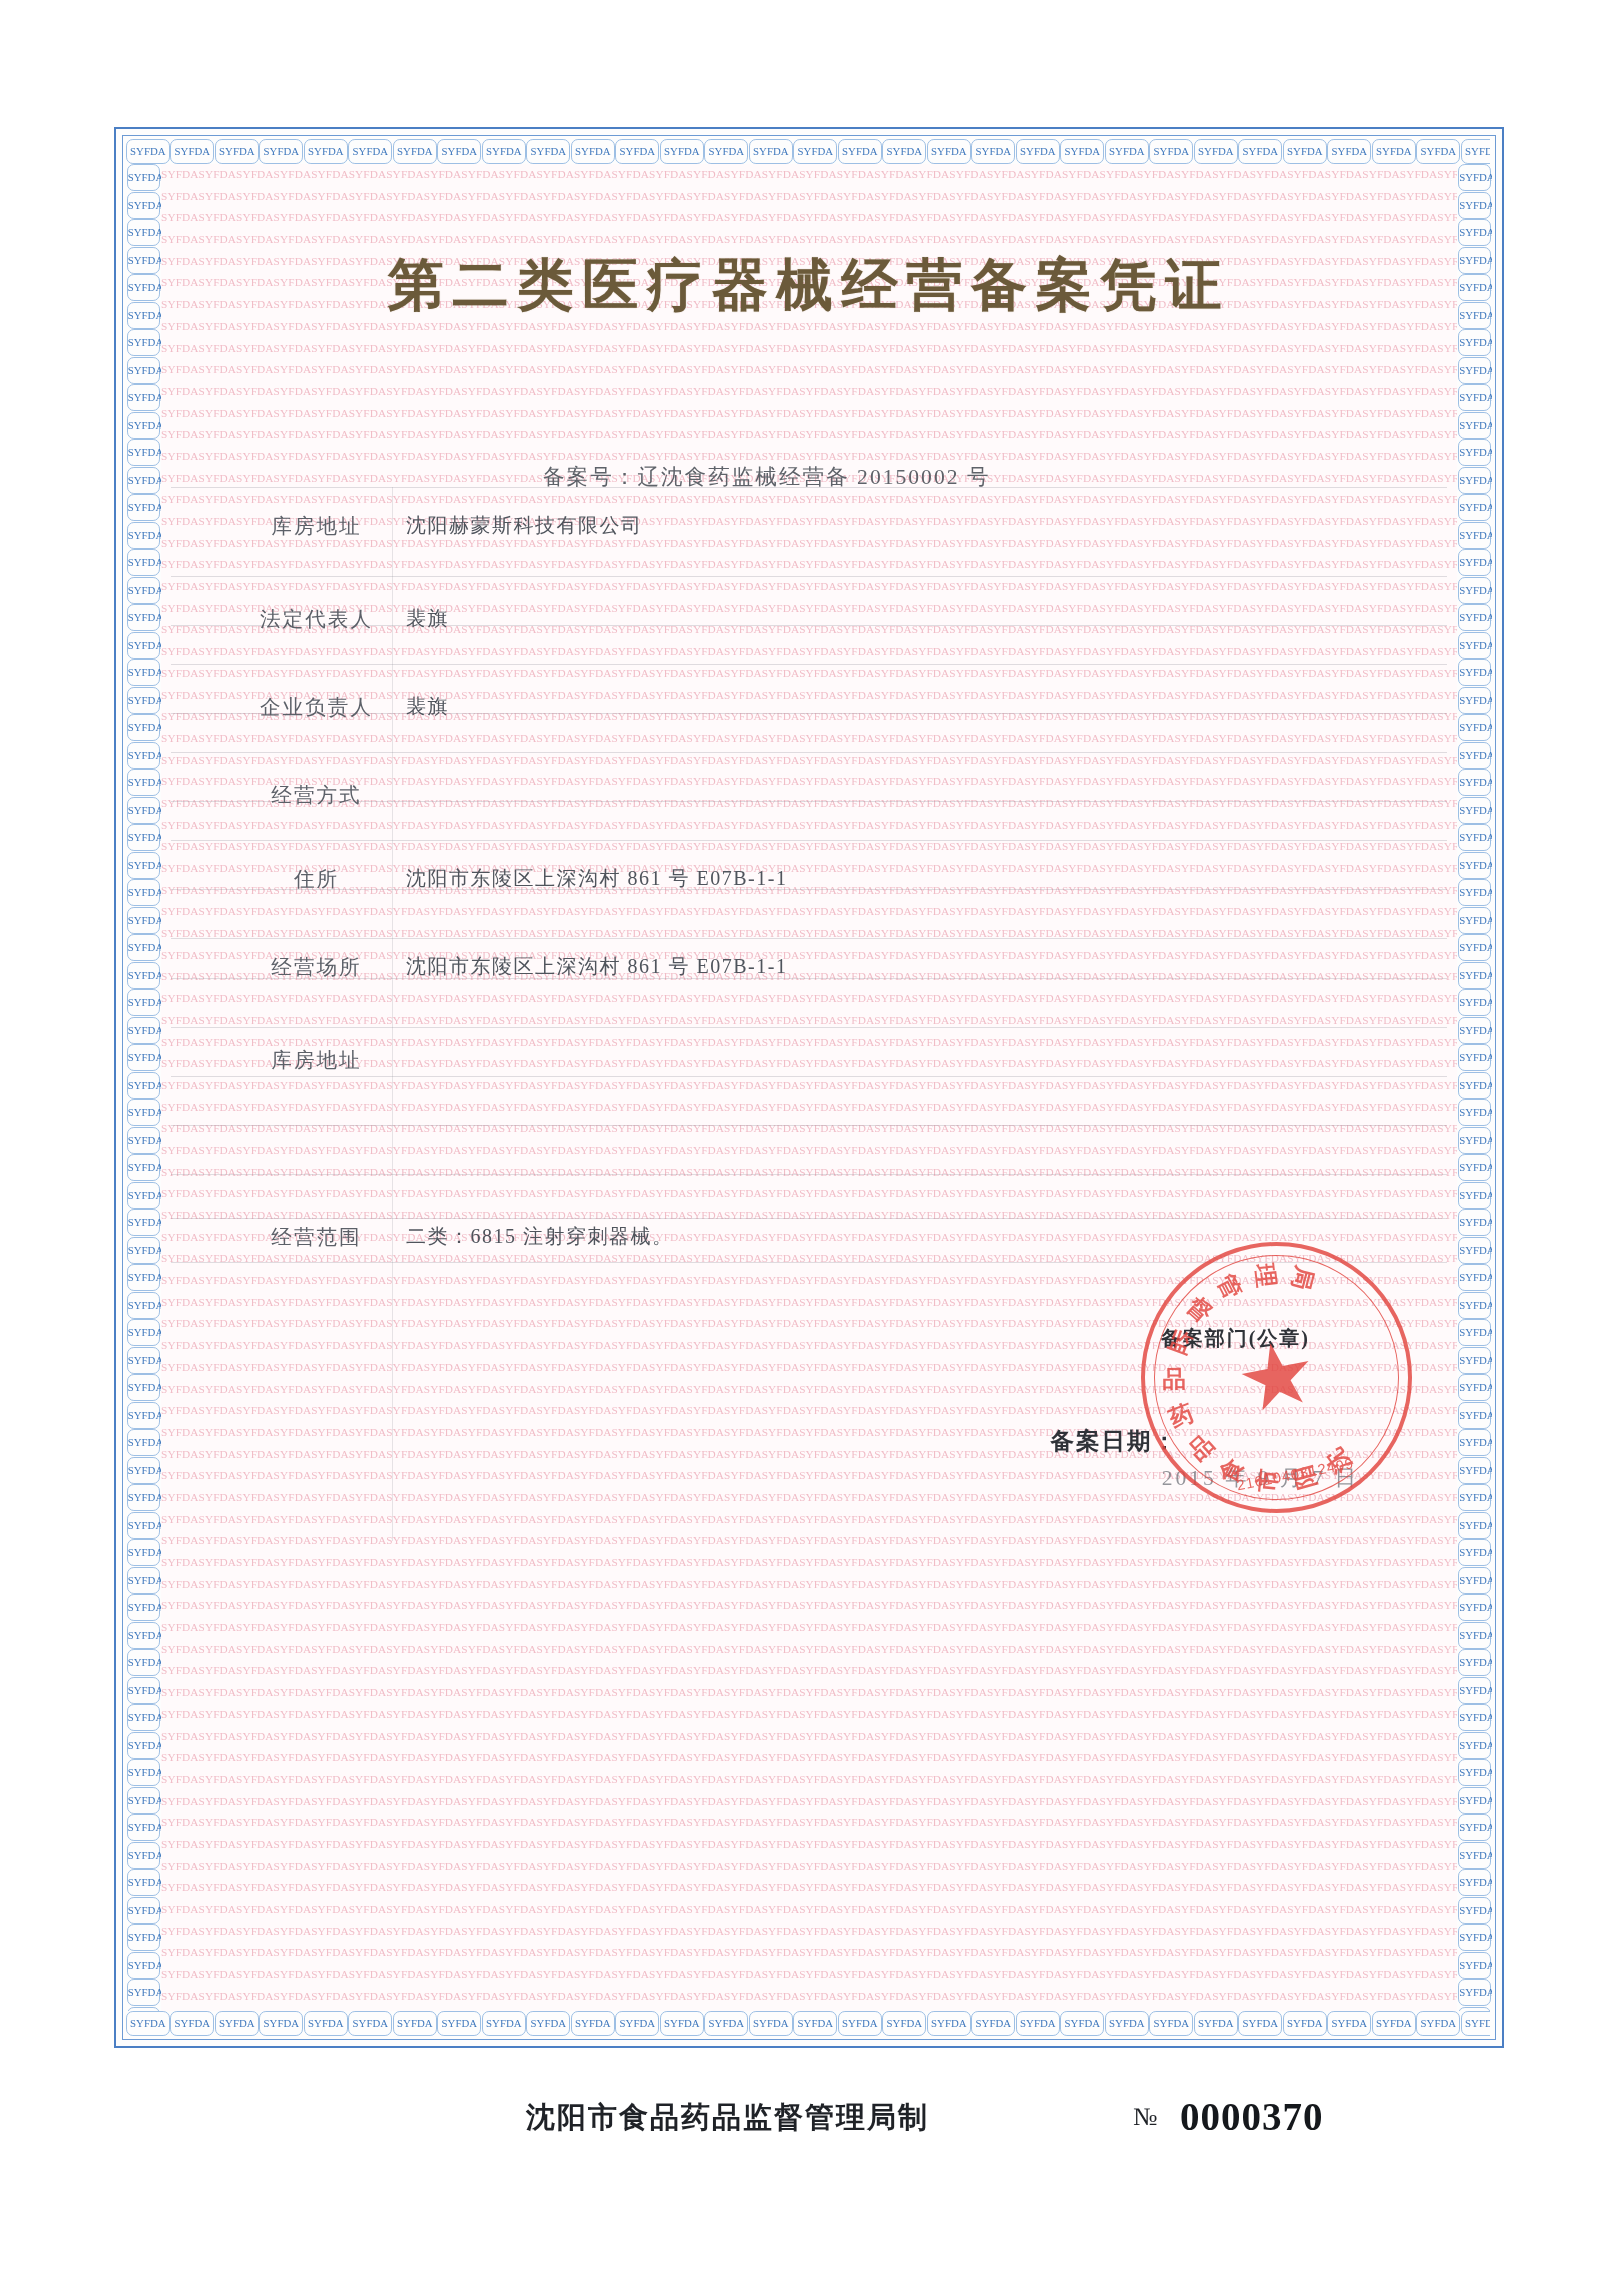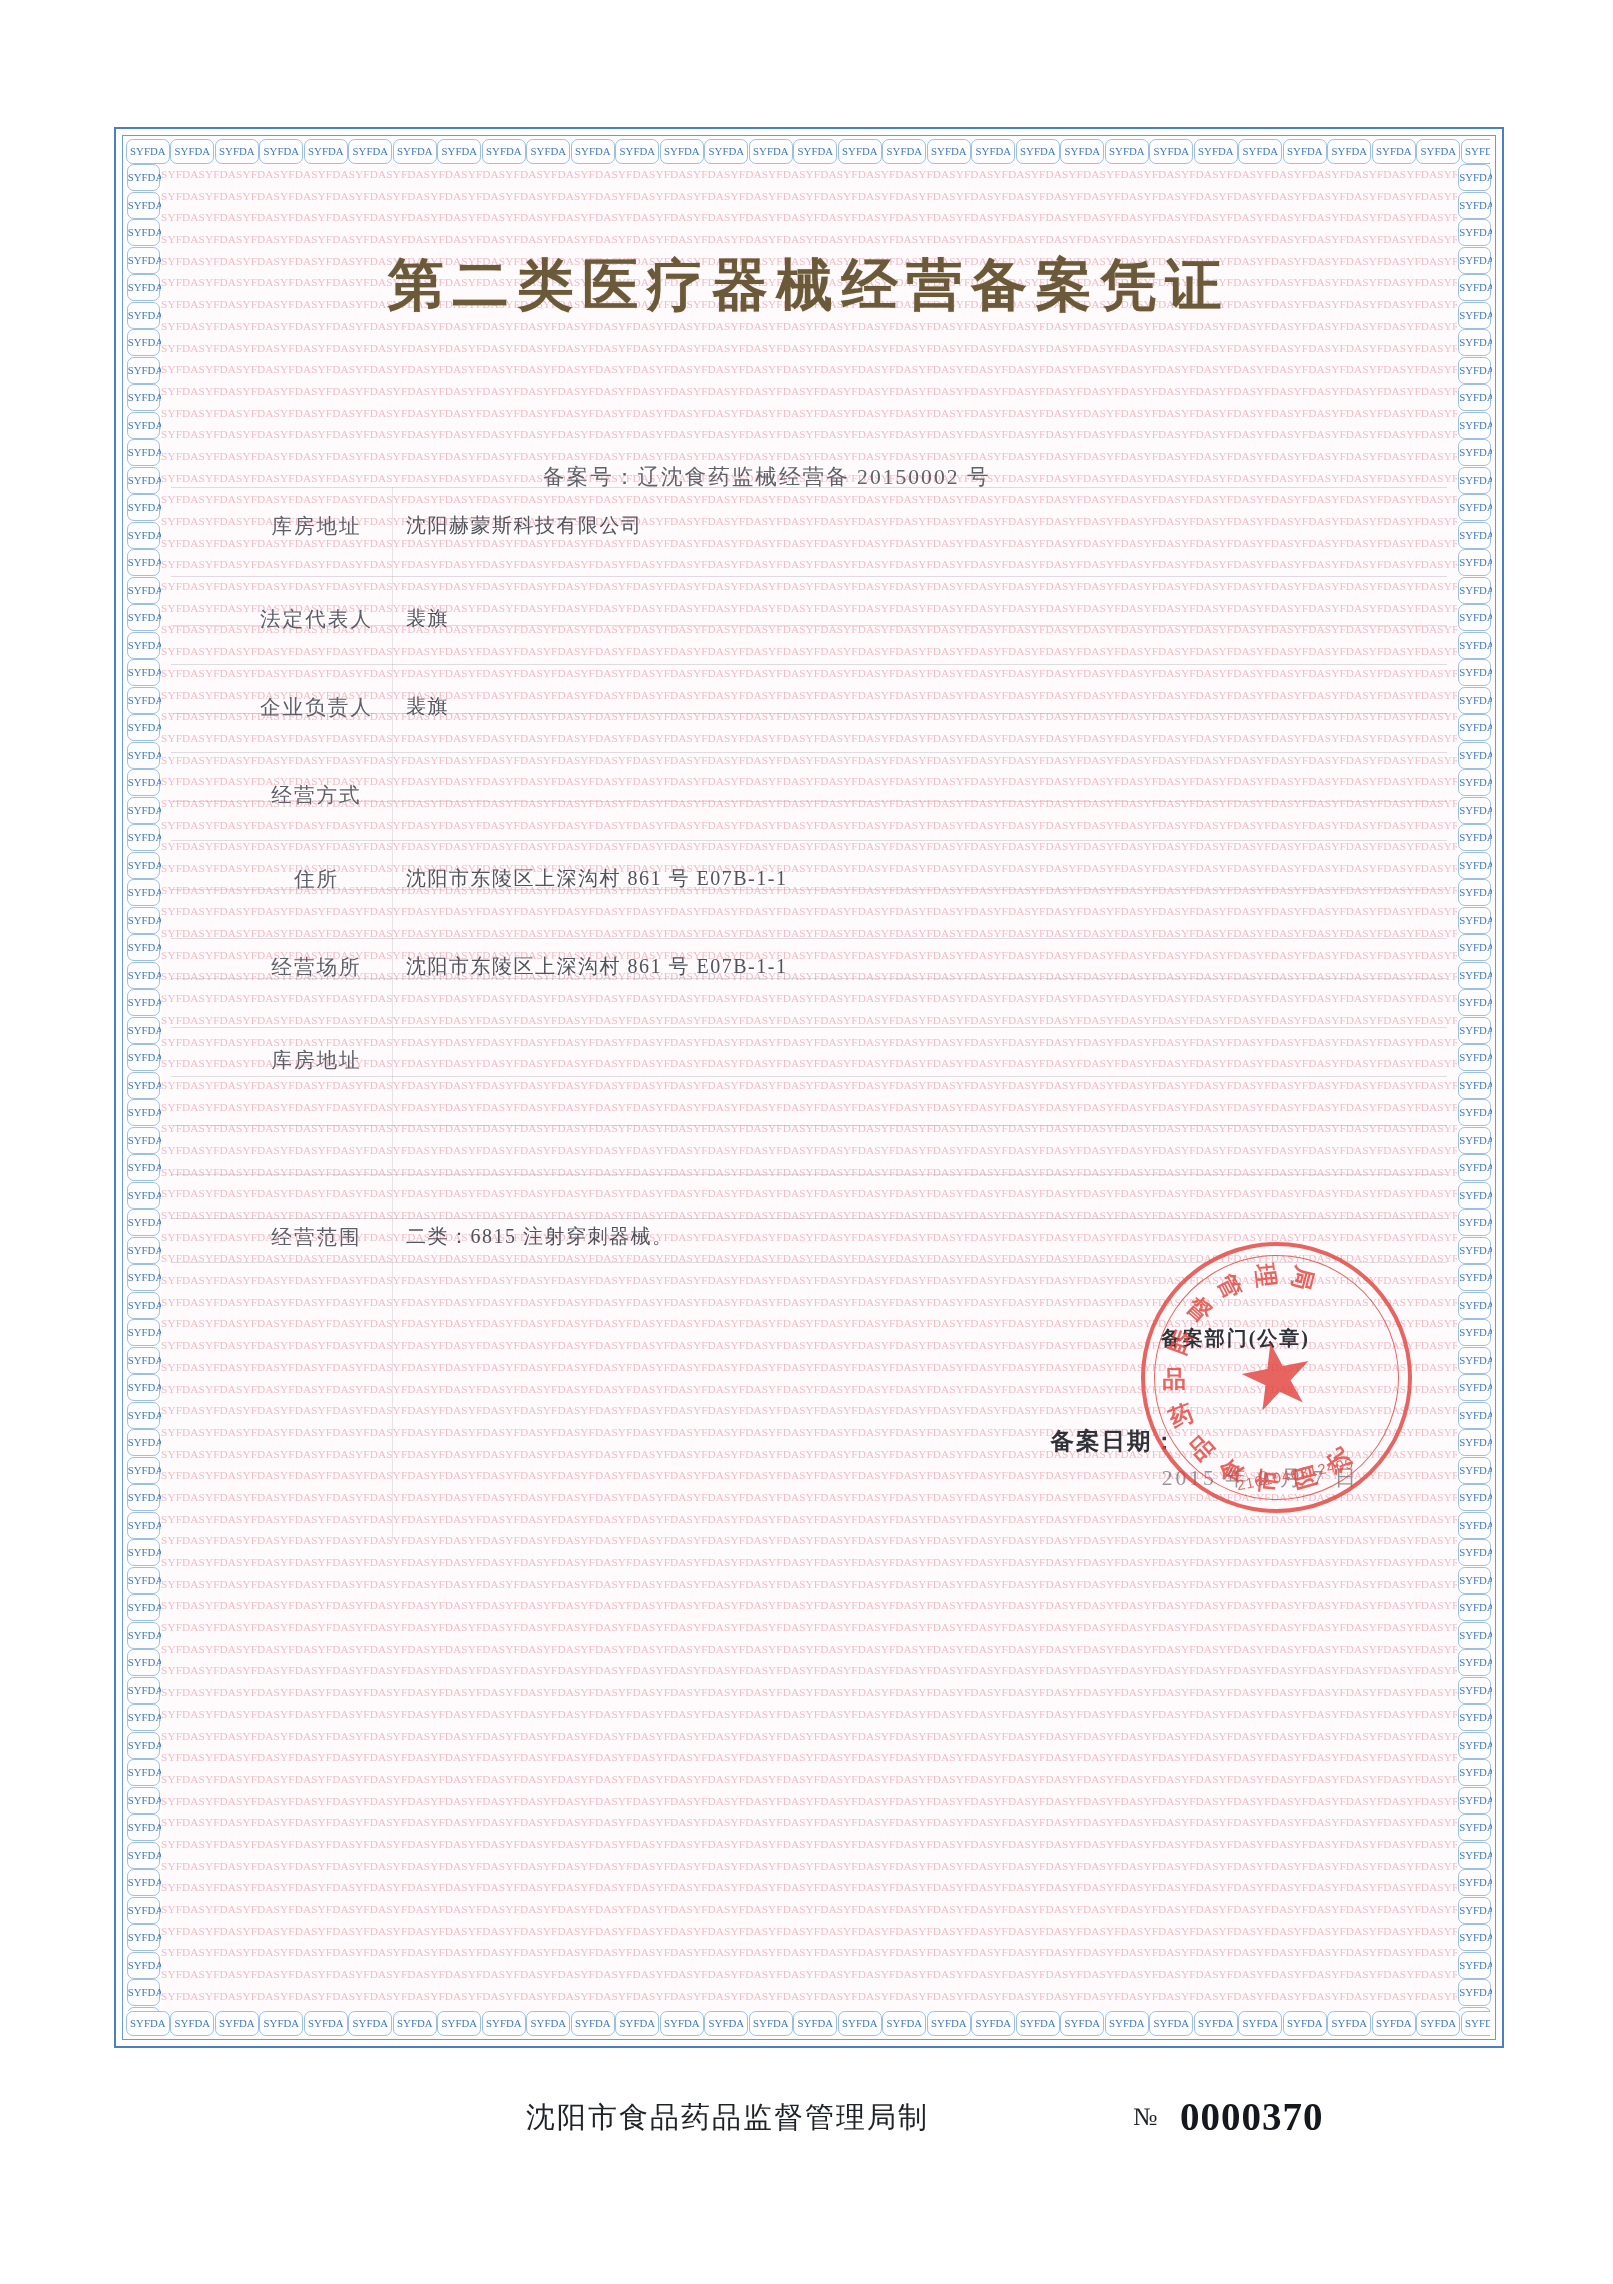--- a/index.html
+++ b/index.html
@@ -251,21 +251,21 @@
     left: 114px;
     top: 2098px;
     width: 1390px;
     height: 69px;
   }
   .footer .issuer {
     position: absolute;
     left: 412px;
     top: 0;
     font-size: 29px;
-    font-weight: normal;
+    font-weight: bold;
     letter-spacing: 2px;
     color: #1f2227;
   }
   .footer .serial-pre {
     position: absolute;
     left: 1019px;
     top: 3.9px;
     font-size: 25.5px;
     color: #1f2227;
     font-family: "Liberation Serif", serif;

